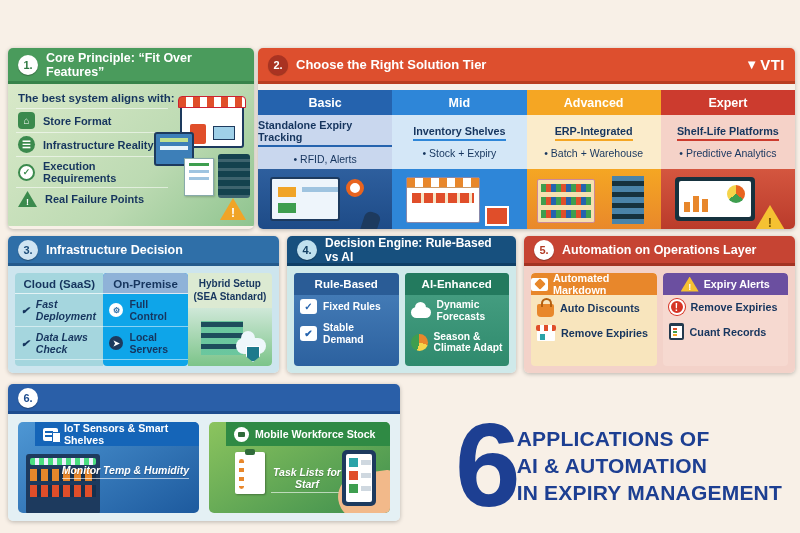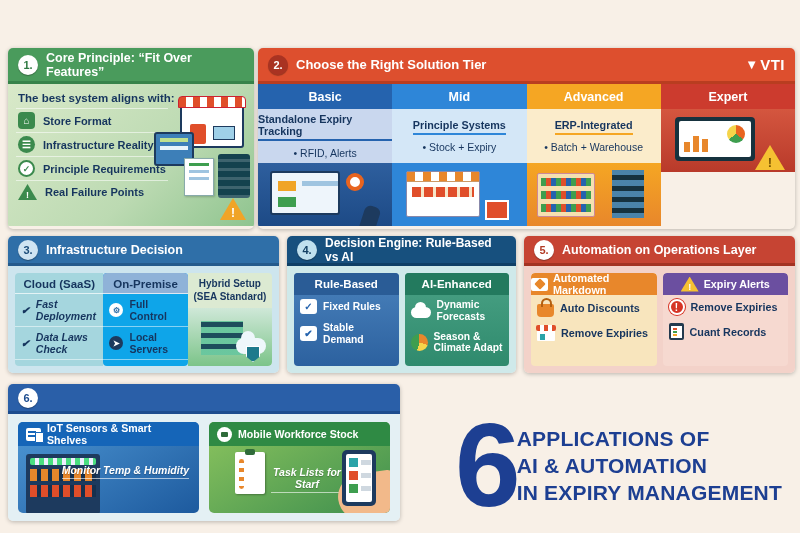--- a/index.html
+++ b/index.html
@@ -39,21 +39,21 @@
   .rackmini { position:absolute; right:0; top:66px; width:32px; height:44px; background:#14424e; border-radius:3px; background-image:repeating-linear-gradient(0deg,rgba(255,255,255,.18) 0 3px,transparent 3px 9px); }
   .warnbig { position:absolute; right:4px; bottom:0; width:26px; height:22px; background:#f0a427; clip-path:polygon(50% 0,100% 100%,0 100%); display:flex; align-items:flex-end; justify-content:center; color:#fff; font-weight:bold; font-size:12px; }
 
   
   #p2 { left:258px; top:48px; width:537px; height:181px; }
   #p2 .phead { height:36px; background:#dd4f2e; border-bottom:3px solid #b93d20; font-size:13px; }
   #p2 .badge { background:#a93322; color:#fff; }
   #p2 .logo { margin-left:auto; display:flex; align-items:center; gap:2px; color:#fff; }
   #p2 .logo .mark { font-size:13px; }
   #p2 .logo .word { font-size:15px; font-weight:bold; letter-spacing:.5px; }
-  .tiers { display:flex; height:142px; }
+  .tiers { display:flex; height:142px;margin-top:6px; }
   .tier { flex:1; display:flex; flex-direction:column; }
   .thead { height:25px; display:flex; align-items:center; justify-content:center; color:#fff; font-weight:bold; font-size:12.5px; }
   .ttext { height:54px; display:flex; flex-direction:column; align-items:center; justify-content:center; gap:6px; }
   .ttitle { color:#16355e; font-weight:bold; font-size:10.8px; padding-bottom:2px; border-bottom:2px solid; }
   .tbullet { color:#16355e; font-size:10.5px; }
   .scene { height:63px; position:relative; overflow:hidden; }
   
   .sc-dash { position:absolute; left:12px; top:8px; width:70px; height:44px; background:#eef5fb; border:2px solid #1d3a5e; border-radius:3px;
              background-image:linear-gradient(#f0a427 0 0),linear-gradient(#3e9e4f 0 0),linear-gradient(#9fc4e0 0 0);
              background-size:18px 10px,18px 10px,40px 5px; background-position:6px 8px,6px 24px,30px 8px; background-repeat:no-repeat; }
@@ -138,21 +138,21 @@
   .clipic { position:relative; width:15px; height:17px; min-width:15px; background:#233a4e; border-radius:2px; }
   .clipic::before { content:""; position:absolute; left:2px; top:3px; width:11px; height:12px; background:#fff; }
   .clipic::after { content:""; position:absolute; left:4px; top:5px; width:4px; height:8px; background:linear-gradient(#e04e2a 0 2px,transparent 2px 3px,#3e9e4f 3px 5px,transparent 5px 6px,#f0a427 6px 8px); }
   .wtri { width:18px; height:15px; min-width:18px; background:#f5c132; clip-path:polygon(50% 0,100% 100%,0 100%); display:flex; align-items:flex-end; justify-content:center; color:#fff; font-size:9px; font-weight:bold; }
 
   
   #p6 { left:8px; top:384px; width:392px; height:137px; }
   #p6 .phead { height:30px; background:#2a5fa8; border-bottom:3px solid #1d4c8e; font-size:13px; }
   #p6 .badge { background:#fff; color:#1d4c8e; }
   #p6 .body { background:#e4f0f4; height:107px; display:flex; gap:10px; padding:8px 10px; }
-  .card { flex:1; border-radius:5px; overflow:hidden; position:relative; }
+  .card { flex:1; border-radius:5px; overflow:hidden; position:relative;padding-left:17px; }
   .card.iot { background:linear-gradient(150deg,#4e97d4,#1d5a9e); }
   .card.mob { background:linear-gradient(150deg,#8cc45e,#3e8f4e); }
   .cardhead { height:24px; display:flex; align-items:center; gap:6px; padding:0 8px; color:#fff; font-weight:bold; font-size:10.6px; }
   .card.iot .cardhead { background:#1565b8; }
   .card.mob .cardhead { background:#2f8a44; }
   .caption { position:absolute; color:#fff; font-weight:bold; font-style:italic; font-size:10.5px; text-shadow:0 1px 1px rgba(0,0,0,.25); border-bottom:1px solid rgba(255,255,255,.6); padding-bottom:2px; }
   .card.iot .caption { right:10px; top:42px; }
   .card.mob .caption { left:62px; top:44px; width:72px; text-align:center; }
   .iotshelf { position:absolute; left:8px; top:32px; width:74px; height:60px; background:#1d3a5e; border-radius:3px; padding:4px; }
   .iotshelf .led { height:7px; background:repeating-linear-gradient(90deg,#4ade80 0 5px,#eef 5px 9px); border-radius:2px; margin-bottom:4px; }
@@ -193,21 +193,21 @@
       <div class="litem">
         <span class="gicon sq">⌂</span>
         <span class="lbl">Store Format</span>
       </div>
       <div class="litem">
         <span class="gicon">☰</span>
         <span class="lbl">Infrastructure Reality</span>
       </div>
       <div class="litem">
         <span class="gicon ring">✓</span>
-        <span class="lbl">Principle Requirements</span>
+        <span class="lbl">Execution Requirements</span>
       </div>
       <div class="litem">
         <span class="tri">!</span>
         <span class="lbl">Real Failure Points</span>
       </div>
       <div class="illo1">
         <div class="storefront">
           <div class="awning"></div>
           <div class="sdoor"></div>
           <div class="swin"></div>
@@ -245,21 +245,21 @@
         </div>
         <div class="scene" style="background:linear-gradient(180deg,#2e5f9e,#1d4a86)">
           <div class="sc-dash"></div>
           <div class="sc-ring"></div>
           <div class="sc-hand"></div>
         </div>
       </div>
       <div class="tier">
         <div class="thead" style="background:#2e86d8">Mid</div>
         <div class="ttext" style="background:#d4e7f7">
-          <span class="ttitle" style="border-color:#2e86d8">Principle Systems</span>
+          <span class="ttitle" style="border-color:#2e86d8">Inventory Shelves</span>
           <span class="tbullet">• Stock + Expiry</span>
         </div>
         <div class="scene" style="background:#2e86d8">
           <div class="sc-store">
               <div class="aw"></div>
               <div class="row"></div>
             </div>
           <div class="sc-box"></div>
         </div>
       </div>
@@ -273,20 +273,24 @@
           <div class="sc-shelf">
               <i></i>
               <i></i>
               <i></i>
             </div>
           <div class="sc-rack"></div>
         </div>
       </div>
       <div class="tier">
         <div class="thead" style="background:#cc3b2e">Expert</div>
+        <div class="ttext" style="background:#f5d2c8">
+          <span class="ttitle" style="border-color:#cc3b2e">Shelf-Life Platforms</span>
+          <span class="tbullet">• Predictive Analytics</span>
+        </div>
         <div class="scene" style="background:linear-gradient(180deg,#d4563f,#b93a2a)">
           <div class="sc-laptop">
             <div class="scr">
                 <div class="bars"></div>
                 <div class="pie"></div>
               </div>
           </div>
           <div class="sc-warn">!</div>
         </div>
       </div>

